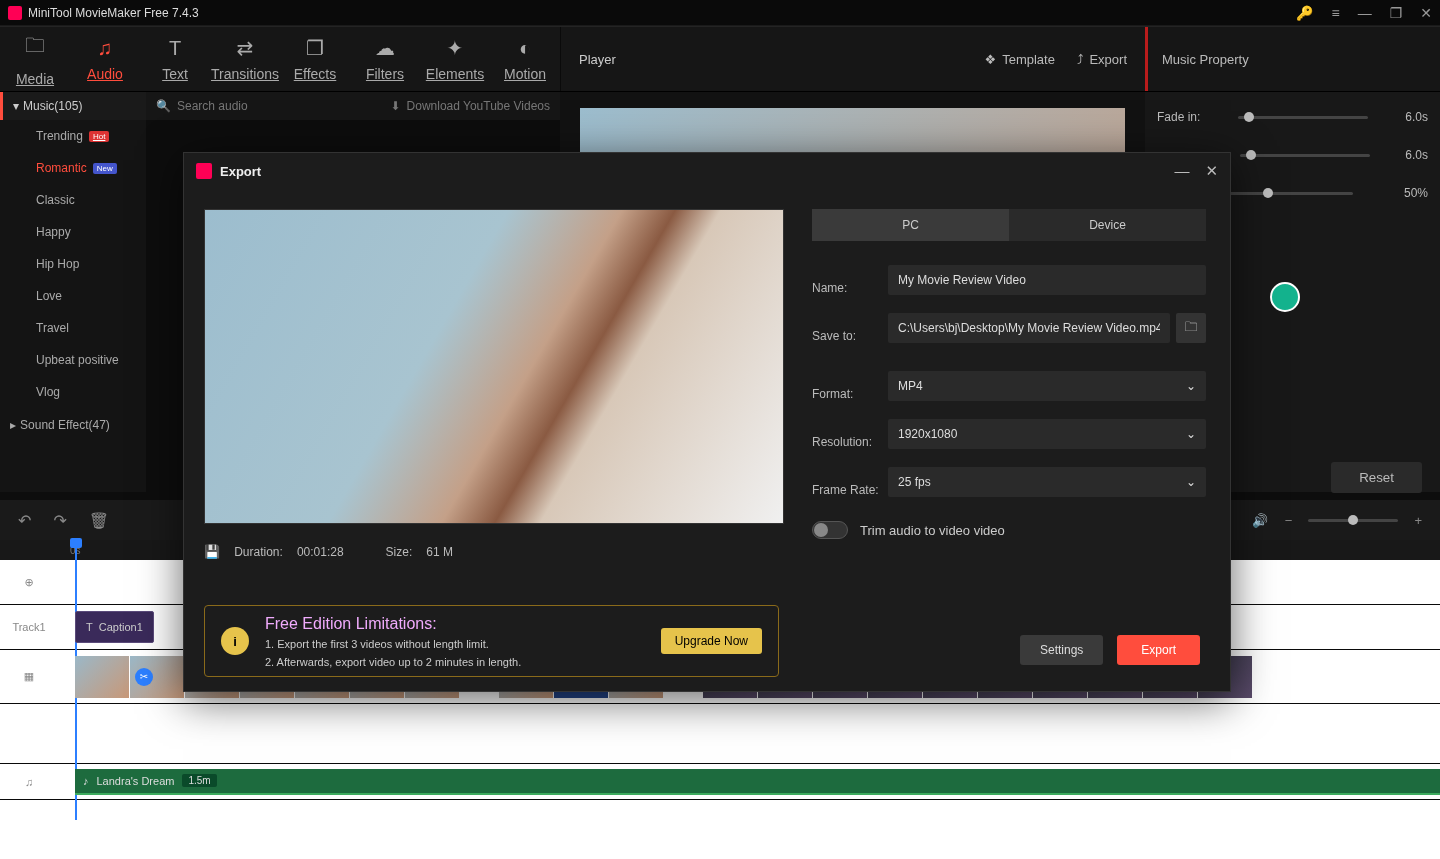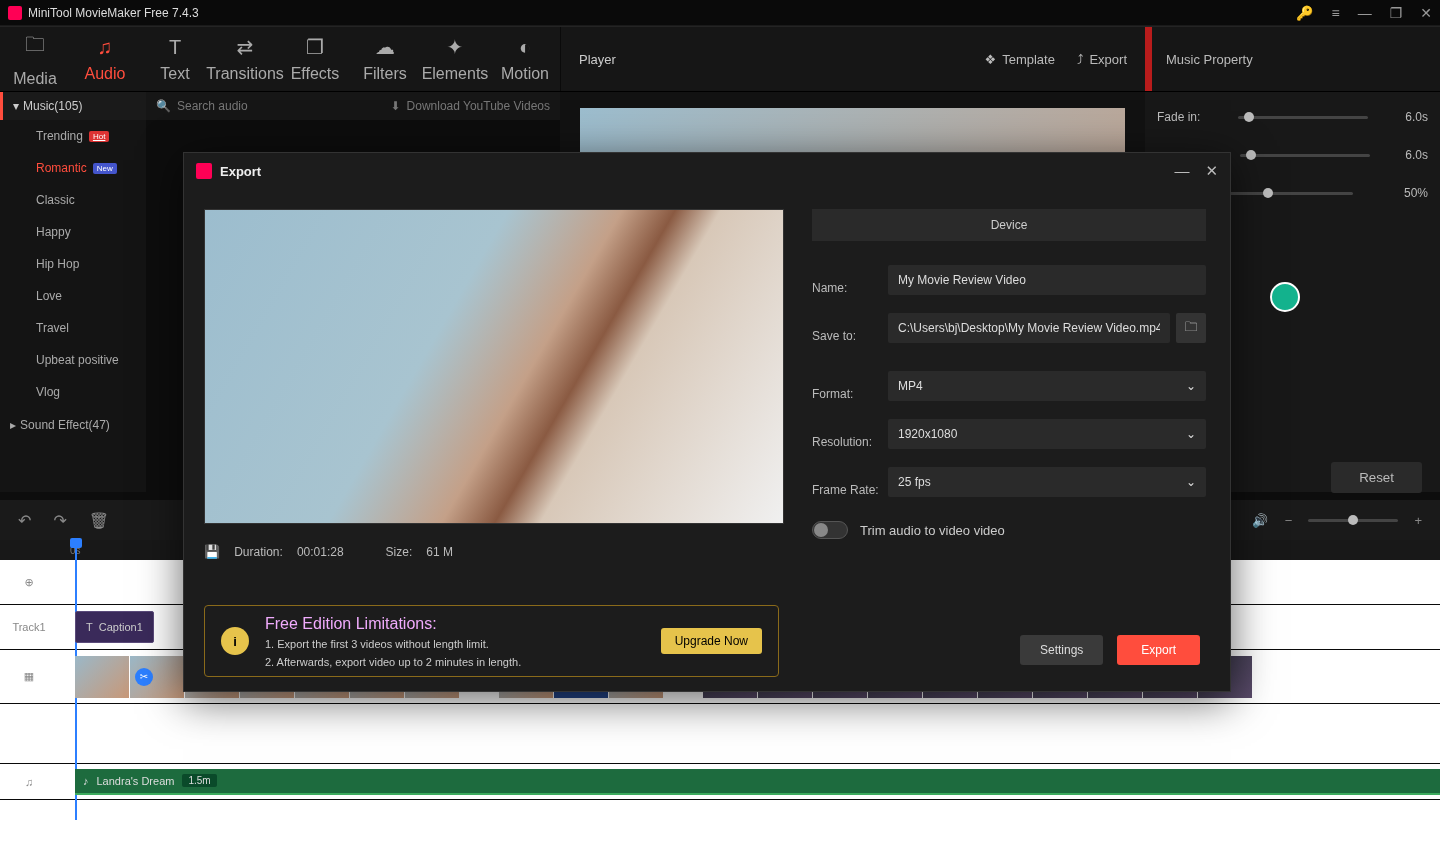--- a/index.html
+++ b/index.html
@@ -12,26 +12,26 @@
 .titlebar .win-icons { display:flex; gap:18px; align-items:center; }
 .titlebar .win-icons span { color:#999; cursor:default; font-size:14px; }
 .key-icon { color:#e6c34b; }
 
 
 .toolbar { height:66px; background:#161616; display:flex; border-top:1px solid #242424; border-bottom:1px solid #000; }
 .tool-group { display:flex; padding:6px 0; border-right:1px solid #0a0a0a; }
 .tool-btn { width:70px; display:flex; flex-direction:column; align-items:center; justify-content:center; gap:6px; color:#aaa; cursor:pointer; }
 .tool-btn.active { color:#ff4d3d; }
 .tool-btn .ico { font-size:20px; }
-.tool-btn .lbl { font-size:16px; }
+.tool-btn .lbl { font-size:14px;text-decoration:underline; }
 
 .player-header { flex:1; display:flex; align-items:center; padding:0 18px; justify-content:space-between; }
 .player-header .right { display:flex; gap:22px; align-items:center; color:#bbb; }
 .player-header .right span { display:flex; align-items:center; gap:6px; cursor:pointer; }
-.music-prop-header { width:295px; display:flex; align-items:center; padding-left:14px; color:#bbb; border-left:7px solid #b91c1c; }
+.music-prop-header { width:295px; display:flex; align-items:center; padding-left:14px; color:#bbb; border-left:3px solid #b91c1c; }
 
 
 .sidebar { position:absolute; top:92px; left:0; width:146px; height:400px; background:#141414; }
 .sidebar-header { height:28px; display:flex; align-items:center; padding:0 10px; color:#ccc; background:#1a1a1a; border-left:3px solid #ff4d3d; font-size:12px; }
 .sidebar-search { position:absolute; top:92px; left:146px; right:880px; height:28px; background:#161616; display:flex; align-items:center; padding:0 10px; color:#777; font-size:12px; gap:6px; justify-content:space-between; }
 .sidebar-search .right { display:flex; align-items:center; gap:6px; }
 .sidebar-item { padding:9px 18px 9px 36px; color:#aaa; font-size:12px; cursor:pointer; display:flex; align-items:center; gap:6px; }
 .sidebar-item.active { color:#ff4d3d; }
 .badge-hot { background:#d33; font-size:8px; padding:1px 4px; border-radius:2px; color:#fff;text-decoration:underline; }
 .badge-new { background:#45c; font-size:8px; padding:1px 4px; border-radius:2px; color:#fff; }
@@ -343,20 +343,21 @@
         <span class="icon">💾</span>
         <span>Duration:</span>
         <span>00:01:28</span>
         <span style="width:14px"></span>
         <span>Size:</span>
         <span>61 M</span>
       </div>
     </div>
     <div class="form-col">
       <div class="tab-row">
+        <div class="tab active">PC</div>
         <div class="tab">Device</div>
       </div>
       <div class="form-row">
         <div class="form-label">Name:</div>
         <input class="form-input" value="My Movie Review Video" style="">
       </div>
       <div class="form-row">
         <div class="form-label">Save to:</div>
         <input class="form-input" value="C:\Users\bj\Desktop\My Movie Review Video.mp4" style="">
         <div class="browse-btn">

